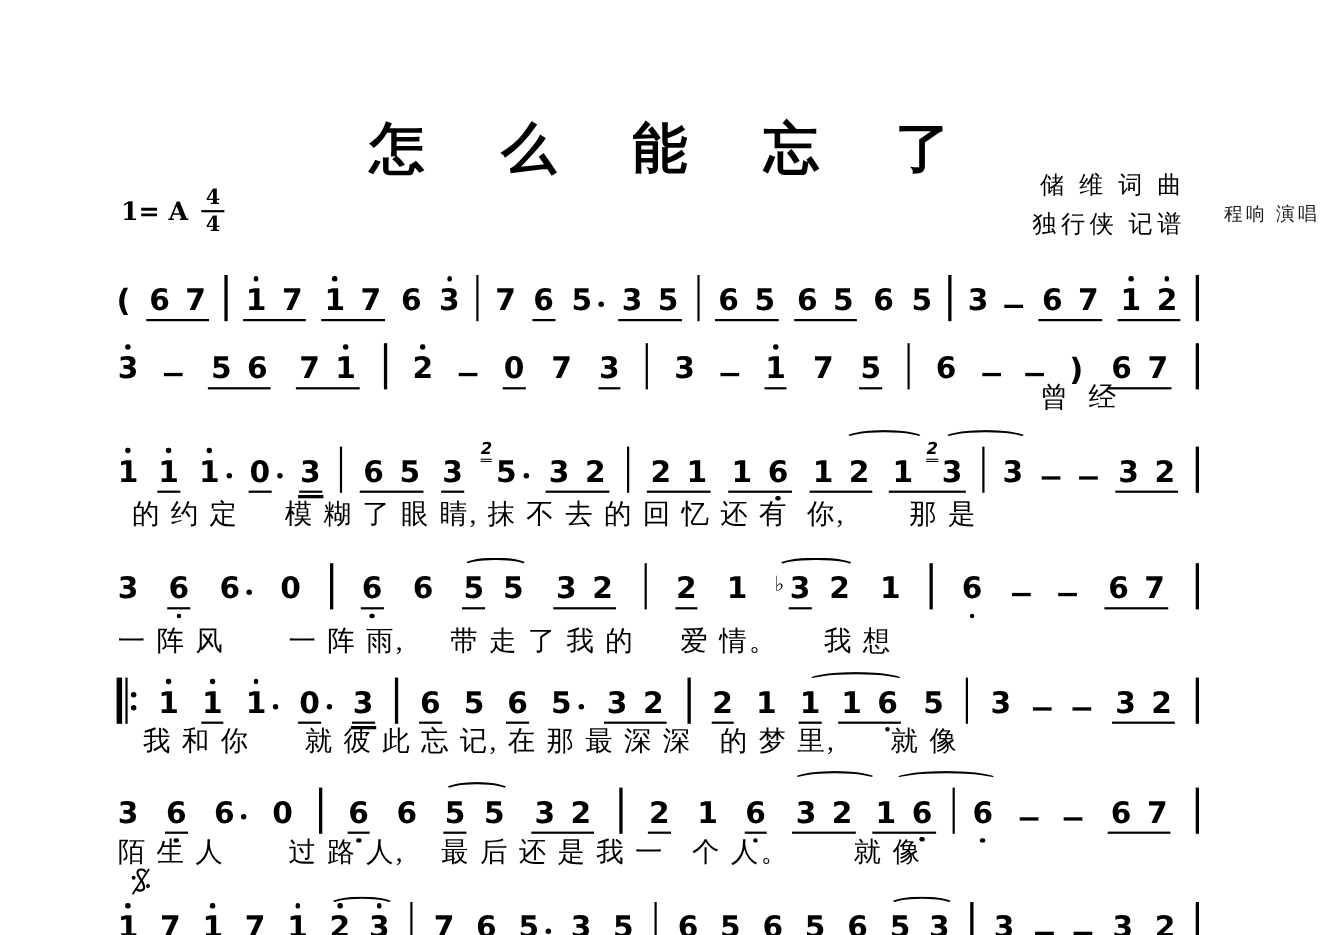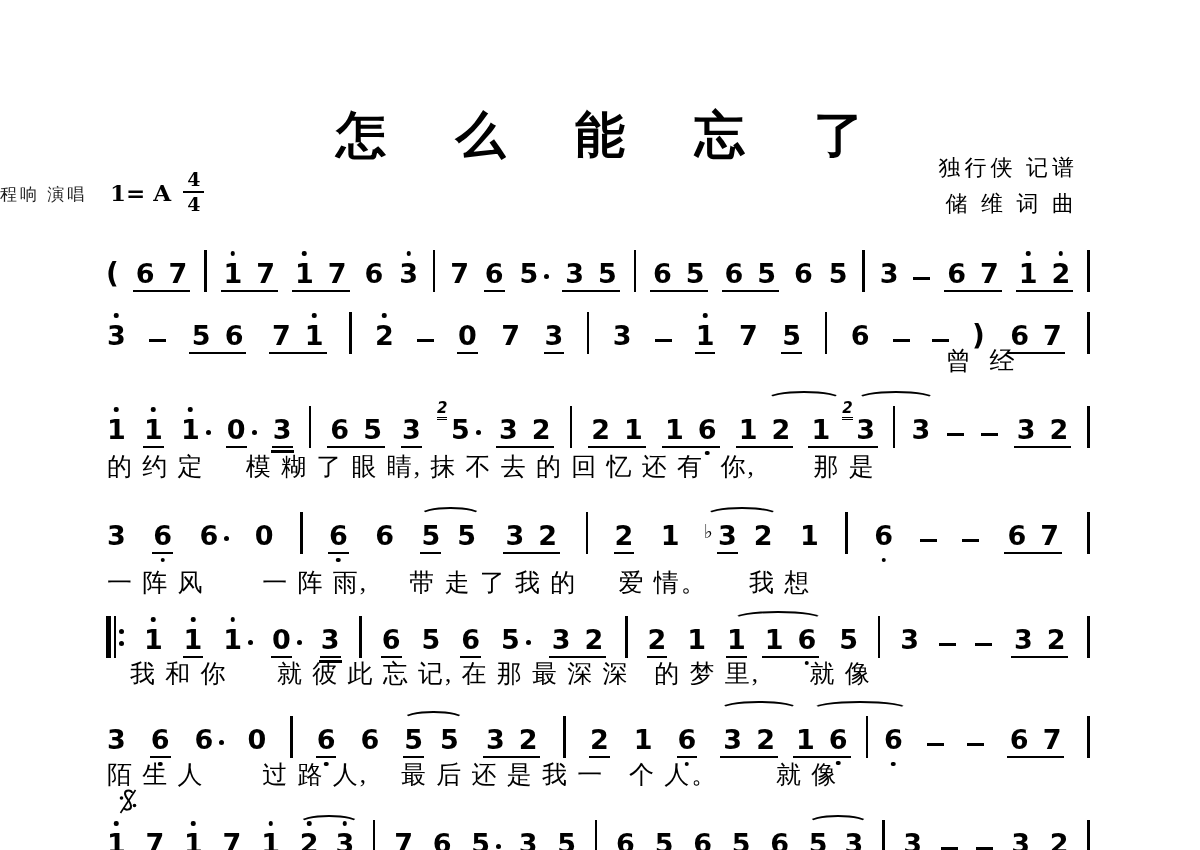--- a/index.html
+++ b/index.html
@@ -2,21 +2,21 @@
 <html><head>
 <meta charset="utf-8">
 <style>
   html,body{margin:0;padding:0;background:#fff;}
   .page{position:relative;width:1200px;height:850px;background:#ffffff;overflow:hidden;
         font-family:"DejaVu Sans",sans-serif;color:#000;}
   
   .title{position:absolute;top:102px;left:0;right:0;text-align:center;
          font-family:"DejaVu Serif",serif;font-weight:bold;font-size:50px;
          letter-spacing:26px;text-indent:26px;white-space:pre;}
-  .subtitle{position:absolute;top:183px;left:0;right:0;text-align:left;
+  .subtitle{position:absolute;top:183px;left:0;right:0;text-align:right;
             font-family:"Liberation Serif",serif;font-size:17px;letter-spacing:3px;color:#1a1a1a;}
   .credits{position:absolute;top:150px;right:122px;text-align:right;
            font-family:"Liberation Serif",serif;font-size:22px;letter-spacing:4px;line-height:36px;}
   .keysig{position:absolute;top:170px;left:110px;display:flex;align-items:center;gap:12px;
           font-family:"DejaVu Serif",serif;font-weight:bold;font-size:23px;text-align:right;}
   .frac{display:inline-flex;flex-direction:column;align-items:center;line-height:1;
         font-size:19px;font-weight:bold;}
   .frac .num{border-bottom:2.5px solid #000;padding:0 4px 2px;}
   .frac .den{padding:2px 4px 0;}
   
@@ -58,22 +58,22 @@
        white-space:pre;}
   .segno{position:absolute;top:788px;left:118px;}
 </style>
 </head>
 <body>
 
 <div class="page">
   <div class="title">怎 么 能 忘 了</div>
   <div class="subtitle">程响 演唱</div>
   <div class="credits">
+    <div>储 维  词 曲</div>
     <div>独行侠 记谱</div>
-    <div>储 维  词 曲</div>
   </div>
   <div class="keysig">
     <span>1= A</span>
     <span class="frac">
       <span class="num">4</span>
       <span class="den">4</span>
     </span>
   </div>
 
   <div class="segno">
@@ -211,21 +211,21 @@
           <i class="arc" style="left: 62%; width: 38%;"></i>
         </span>
         <span class="dash"></span>
         <span class="dash"></span>
         <span class="beam">
           <span class="note">3</span>
           <span class="note">2</span>
         </span>
         <span class="bar"></span>
       </div>
-      <div class="lyr" style="top: 450px; left: 107px;">的 约 定     模 糊 了 眼 睛, 抹 不 去 的 回 忆 还 有  你,       那 是</div>
+      <div class="lyr" style="top: 450px; left: 120px;">的 约 定     模 糊 了 眼 睛, 抹 不 去 的 回 忆 还 有  你,       那 是</div>
       <div class="mline" style="top: 512px;">
         <span class="note">3</span>
         <span class="note u1">6<i class="db"></i></span>
         <span class="note hasaug">6<i class="aug"></i></span>
         <span class="note">0</span>
         <span class="bar"></span>
         <span class="note u1">6<i class="db"></i></span>
         <span class="note">6</span>
         <span class="nspan">
           <span class="note u1">5</span>

